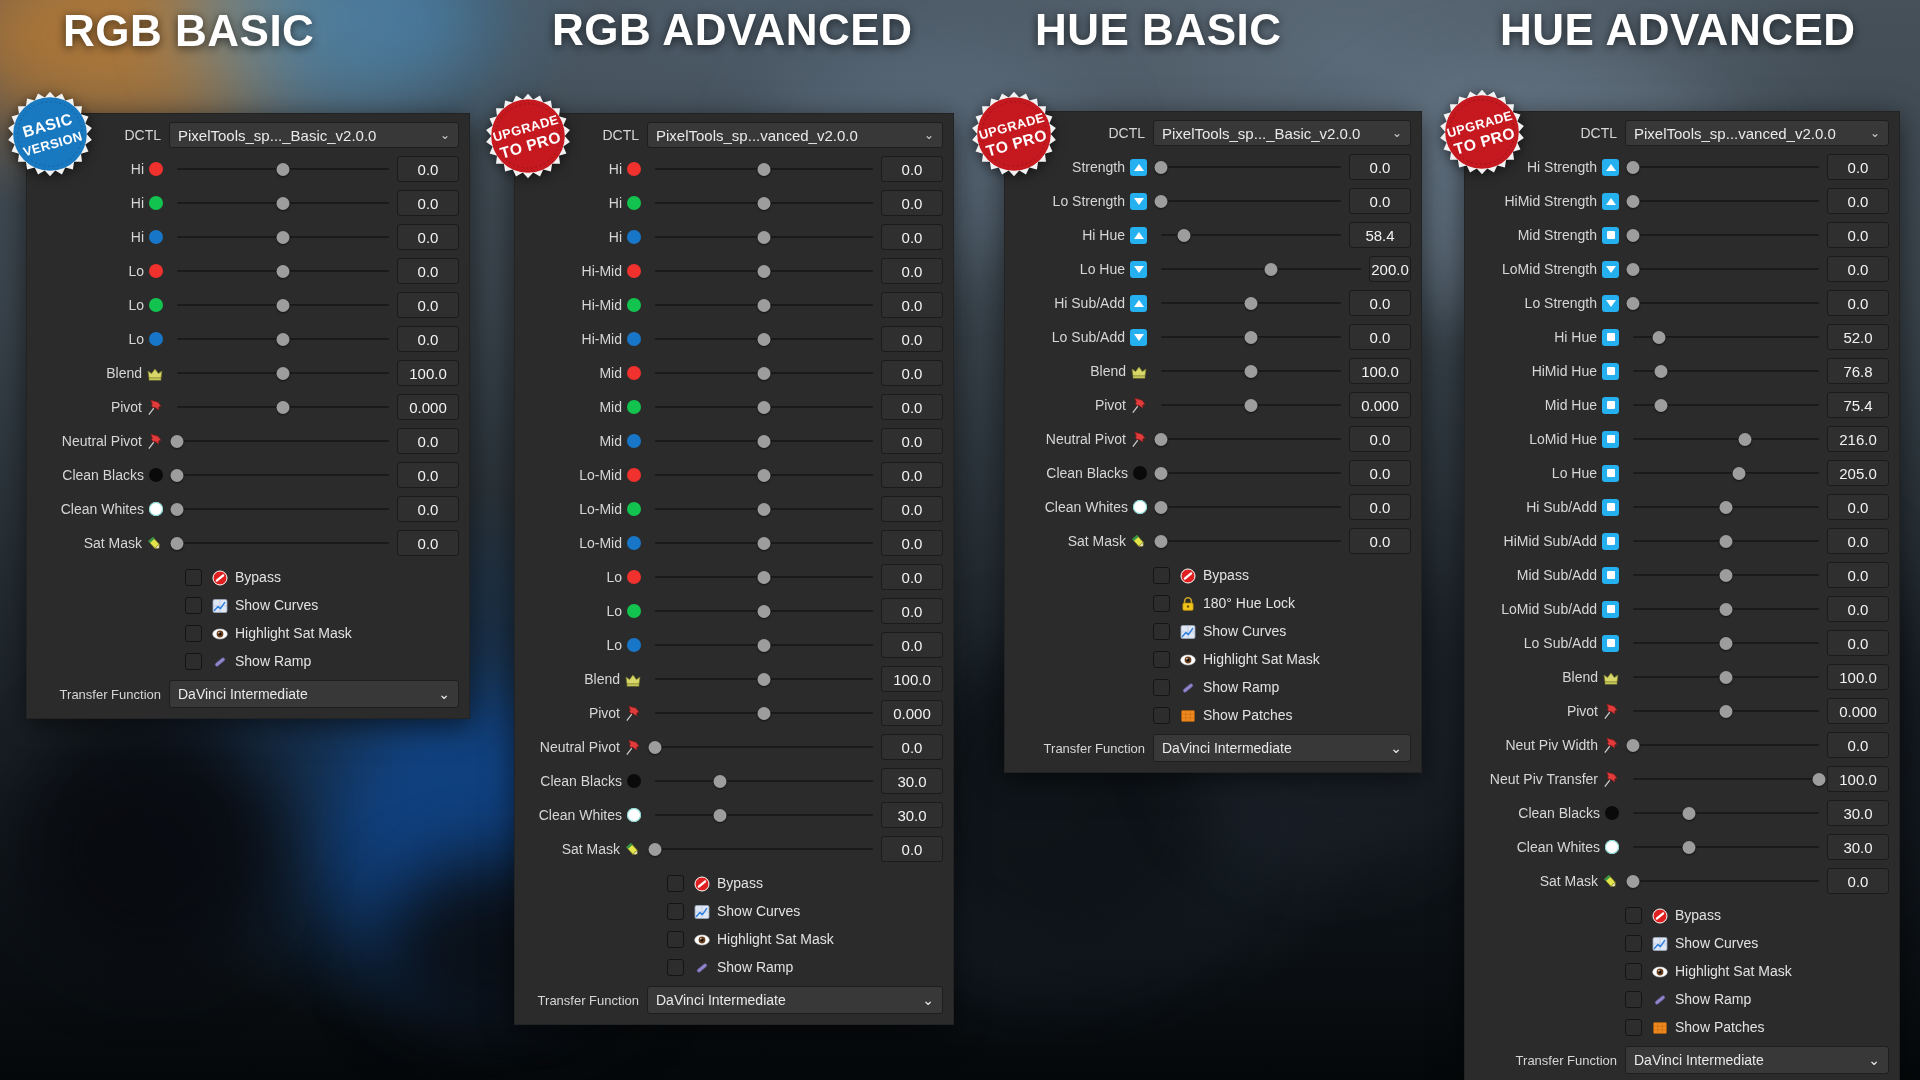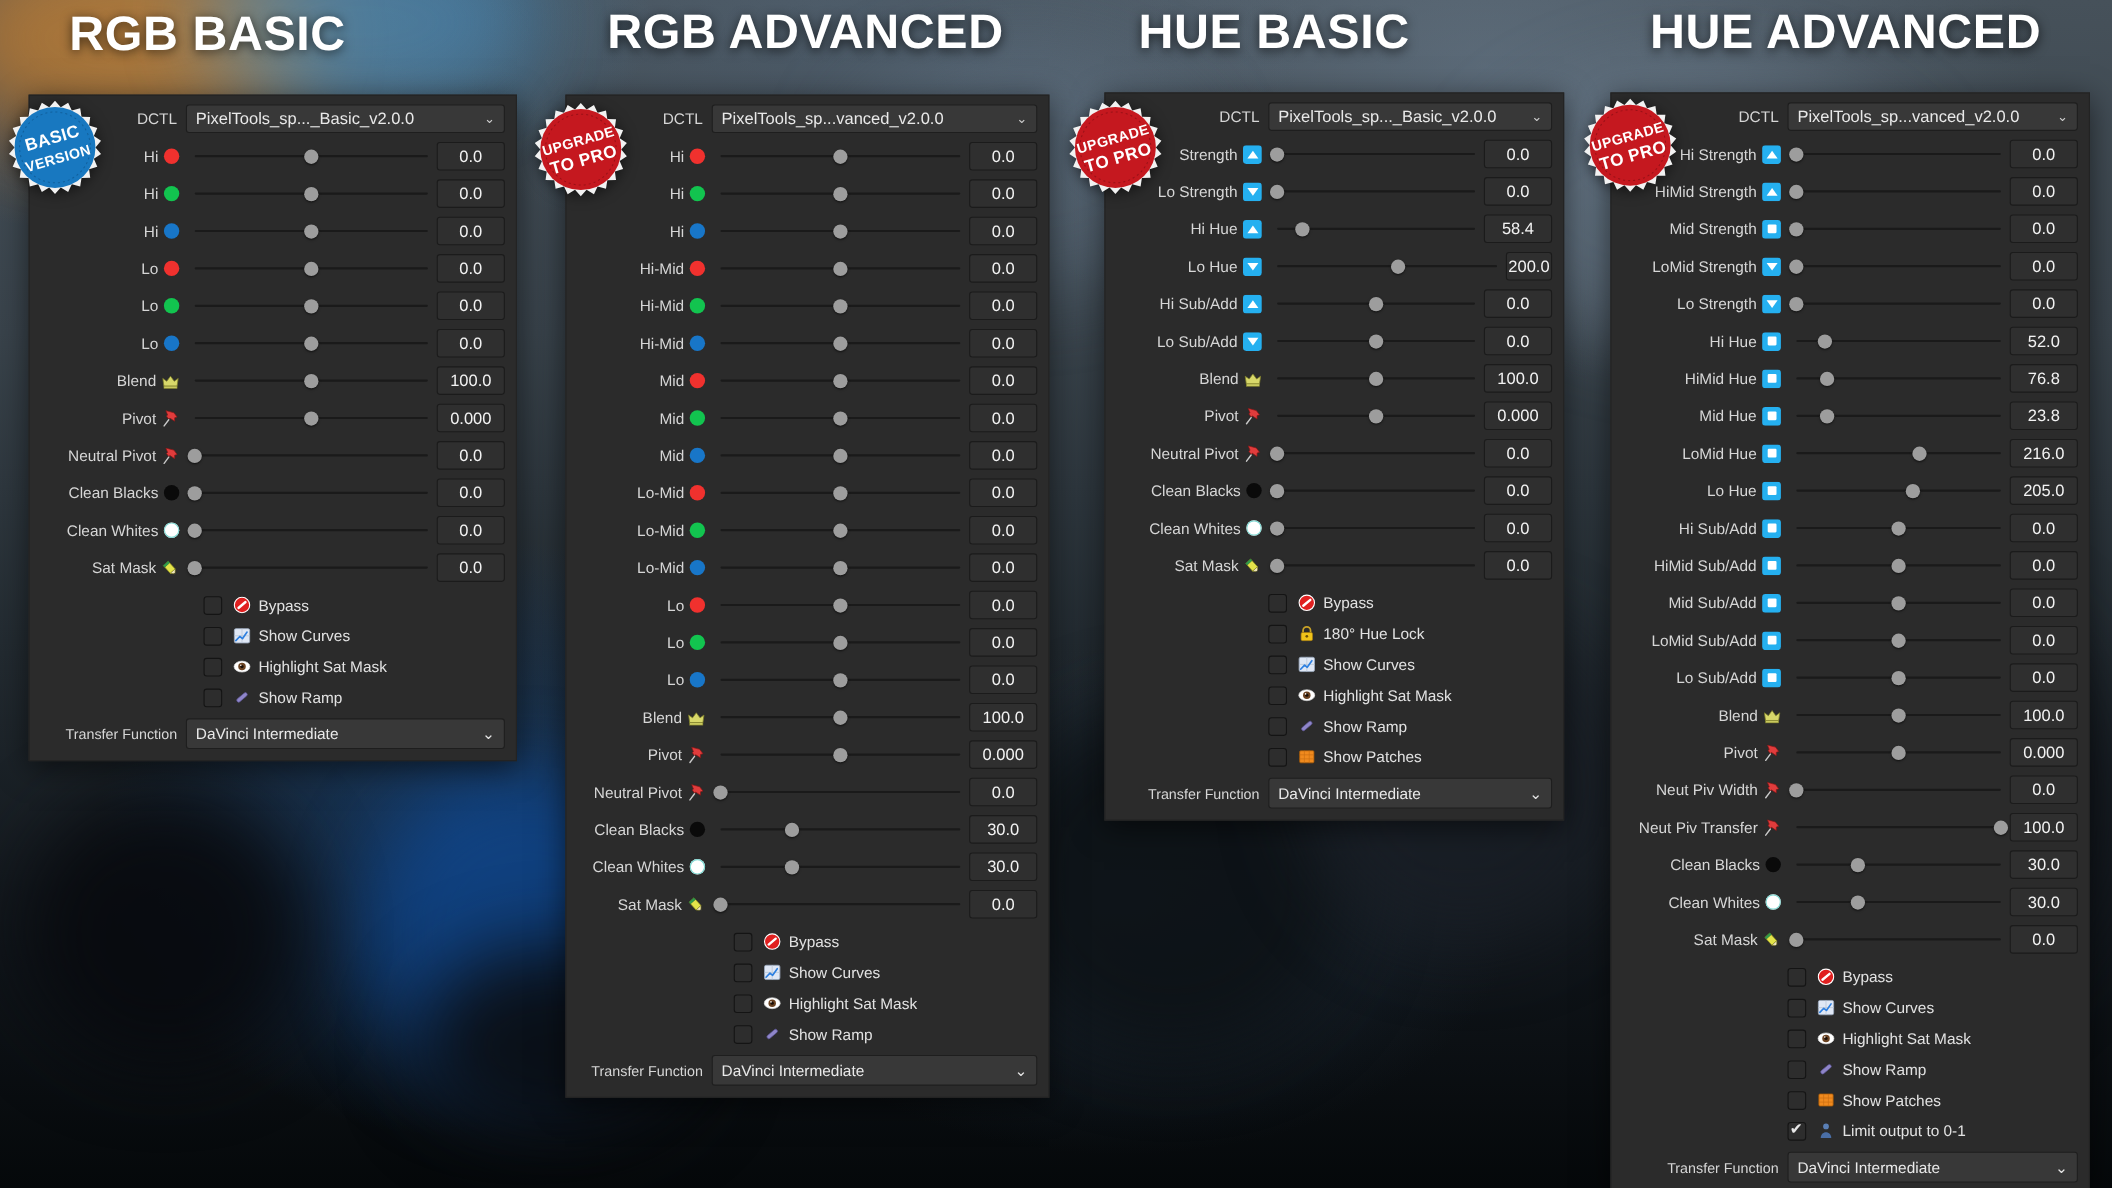--- a/index.html
+++ b/index.html
@@ -44,20 +44,21 @@
   }
   .badge svg { width: 100%; height: 100%; display: block; filter: drop-shadow(0 2px 6px rgba(0,0,0,.55)); }
 
   .panel {
     position: absolute;
     background: #2b2b2b;
     border: 1px solid #232323;
     box-shadow: 0 6px 26px rgba(0,0,0,.55);
     padding: 8px 10px 10px 10px;
     z-index: 3;
+    margin-top: 27px;
   }
 
   .row {
     display: flex;
     align-items: center;
     height: 26px;
     margin-bottom: 8px;
   }
   .row:last-child { margin-bottom: 0; }
 
@@ -1098,21 +1099,21 @@
           <div class="lbl" style="width: 150px;">
             <span>Mid Hue</span>
             <span class="ico sq">
               <i></i>
             </span>
           </div>
           <div class="slider">
             <div class="track"></div>
             <div class="knob" style="left: 15%;"></div>
           </div>
-          <div class="valbox" style="width: 62px;">23.8</div>
+          <div class="valbox" style="width: 62px;">75.4</div>
         </div>
         <div class="row">
           <div class="lbl" style="width: 150px;">
             <span>LoMid Hue</span>
             <span class="ico sq">
               <i></i>
             </span>
           </div>
           <div class="slider">
             <div class="track"></div>
@@ -1344,31 +1345,20 @@
           <div class="chk-spacer" style="width: 150px;"></div>
           <div class="cbox"></div>
           <div class="chk-ico">
             <span class="ico"><svg class="gico" viewBox="0 0 16 16">
                 <rect x="1.5" y="2.5" width="13" height="11" rx="1" fill="#f08a1e" stroke="#a55a08" stroke-width=".7"></rect>
                 <path d="M1.5 6.2h13M1.5 9.9h13M5.8 2.5v11M10.2 2.5v11" stroke="#c96e12" stroke-width=".6"></path>
               </svg></span>
           </div>
           <div class="chk-lbl">Show Patches</div>
         </div>
-        <div class="chk-row">
-          <div class="chk-spacer" style="width: 150px;"></div>
-          <div class="cbox on"></div>
-          <div class="chk-ico">
-            <span class="ico"><svg class="gico" viewBox="0 0 16 16">
-                <circle cx="8" cy="4" r="2.6" fill="#5a7fb5"></circle>
-                <path d="M3.2 14.5c0-3 2.2-5.2 4.8-5.2s4.8 2.2 4.8 5.2z" fill="#4a6ea5"></path>
-              </svg></span>
-          </div>
-          <div class="chk-lbl">Limit output to 0-1</div>
-        </div>
         <div class="tf-row">
           <div class="tf-lbl" style="width: 150px;">Transfer Function</div>
           <div class="tfsel">
             <span>DaVinci Intermediate</span>
             <span class="chev">⌄</span>
           </div>
         </div>
       </div>
     </div>
 </div>

